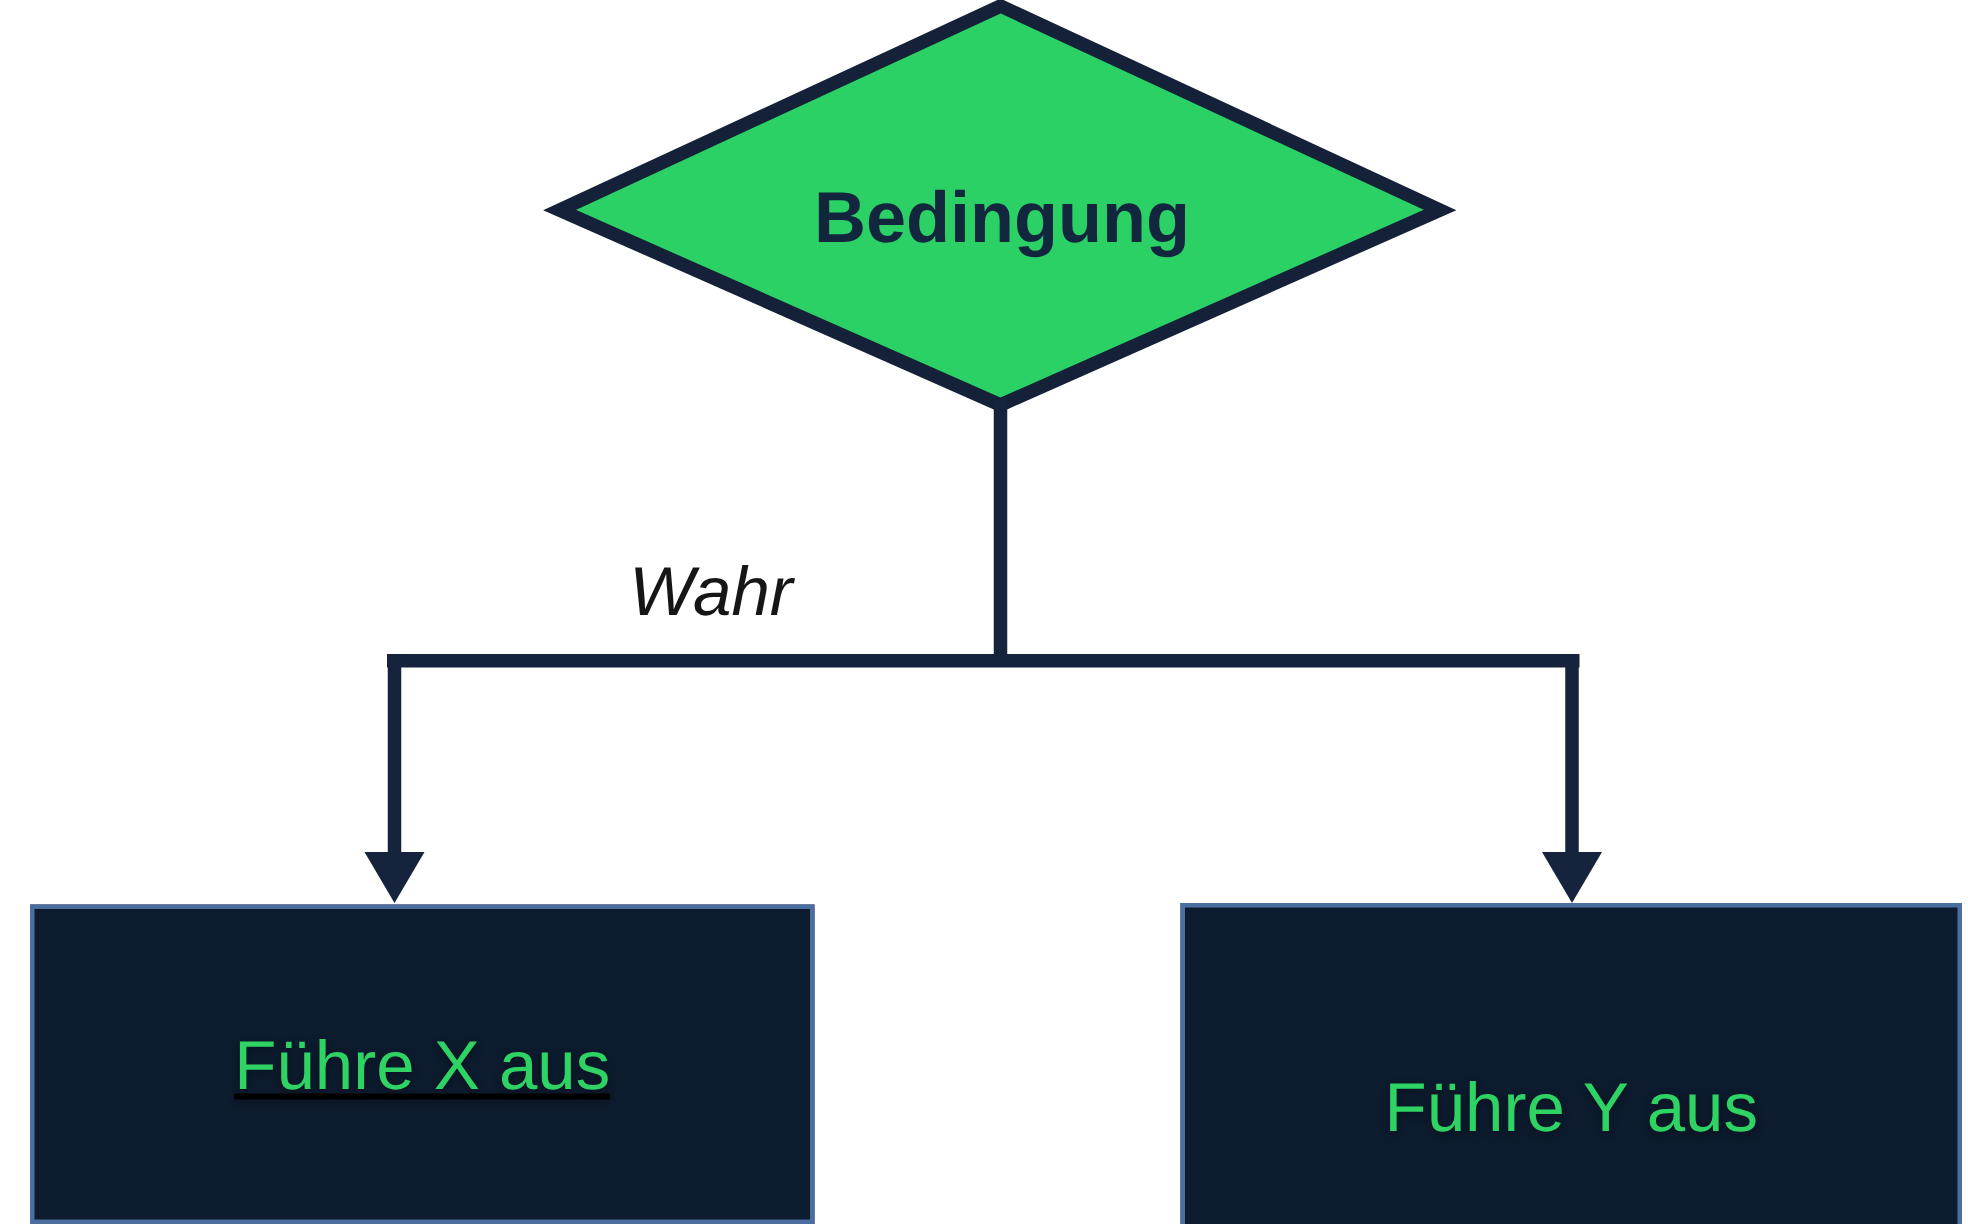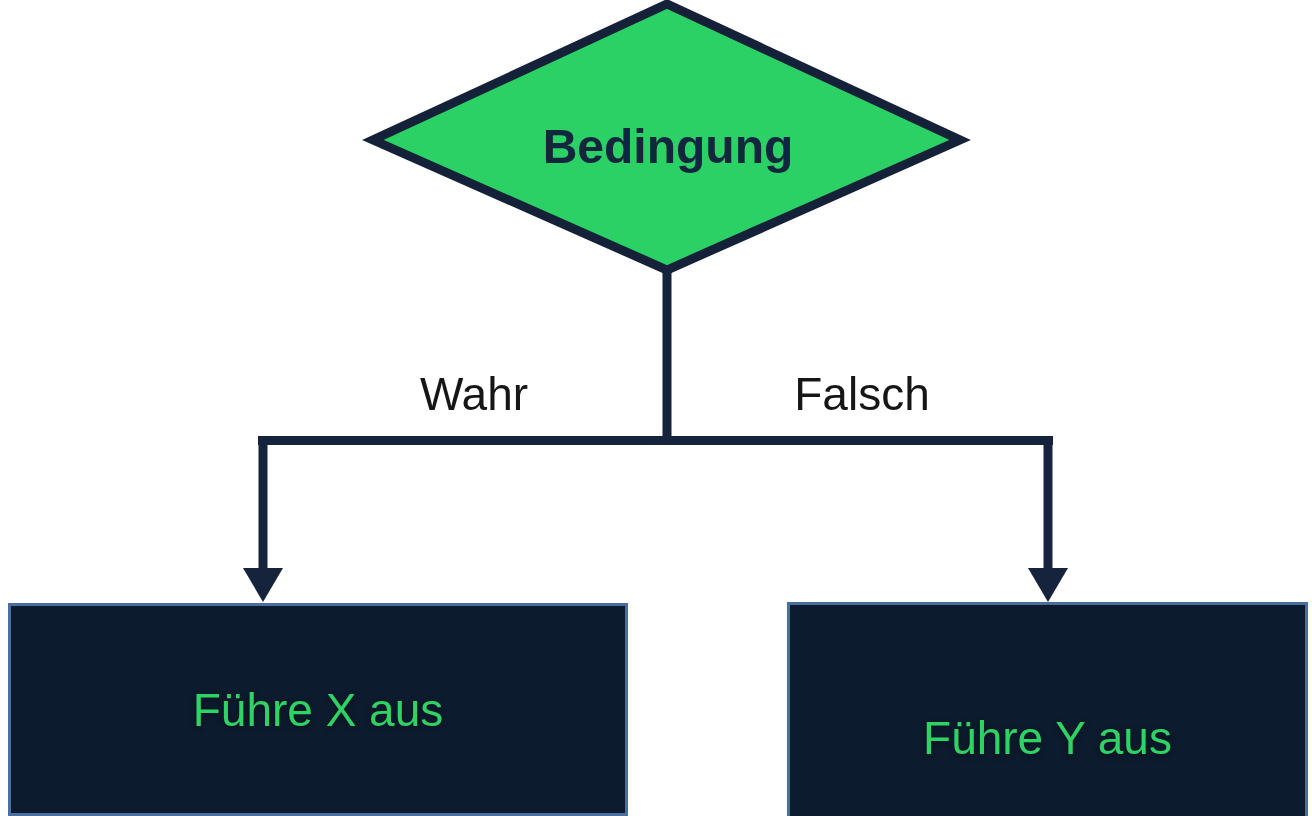--- a/index.html
+++ b/index.html
@@ -46,36 +46,37 @@
     transform: translate(-50%, -50%);
     font-size: 48px;
     font-weight: 700;
     color: var(--condition-text);
     white-space: nowrap;
   }
   .branch-label {
     position: absolute;
     transform: translate(-50%, -50%);
     font-size: 46px;
+    font-style: italic;
     font-weight: 500;
     color: var(--branch-label);
     white-space: nowrap;
   }
   .branch-label.true-side  { left: 474px; top: 394px; }
   .branch-label.false-side { left: 862px; top: 394px; }
   .action-box {
     position: absolute;
     box-sizing: border-box;
     background: var(--box-fill);
     border: 3px solid var(--box-border);
     display: flex;
     align-items: center;
     justify-content: center;
   }
-  .action-box.left-box  { left: 8px;   top: 603px; width: 620px; height: 213px; }
+  .action-box.left-box  { left: 20px;   top: 603px; width: 523px; height: 213px; text-decoration: underline; }
   .action-box.right-box { left: 787px; top: 602px; width: 521px; height: 272px; }
   .action-label {
     font-size: 46px;
     font-weight: 500;
     color: var(--box-text);
     white-space: nowrap;
     text-shadow: 0 2px 6px rgba(0,0,0,0.35);
   }
 </style>
 </head>
@@ -95,21 +96,20 @@
     <polygon class="arrowhead" points="243,568 283,568 263,602"></polygon>
 
     <line class="conn-line" x1="1048" y1="437" x2="1048" y2="572"></line>
     <polygon class="arrowhead" points="1028,568 1068,568 1048,602"></polygon>
   </svg>
 
   <div class="condition-label">Bedingung</div>
 
   <div class="branch-label true-side">Wahr</div>
 
-  <div class="branch-label false-side">Falsch</div>
 
   <div class="action-box left-box">
     <span class="action-label">Führe X aus</span>
   </div>
 
   <div class="action-box right-box">
     <span class="action-label">Führe Y aus</span>
   </div>
 
 </div>

